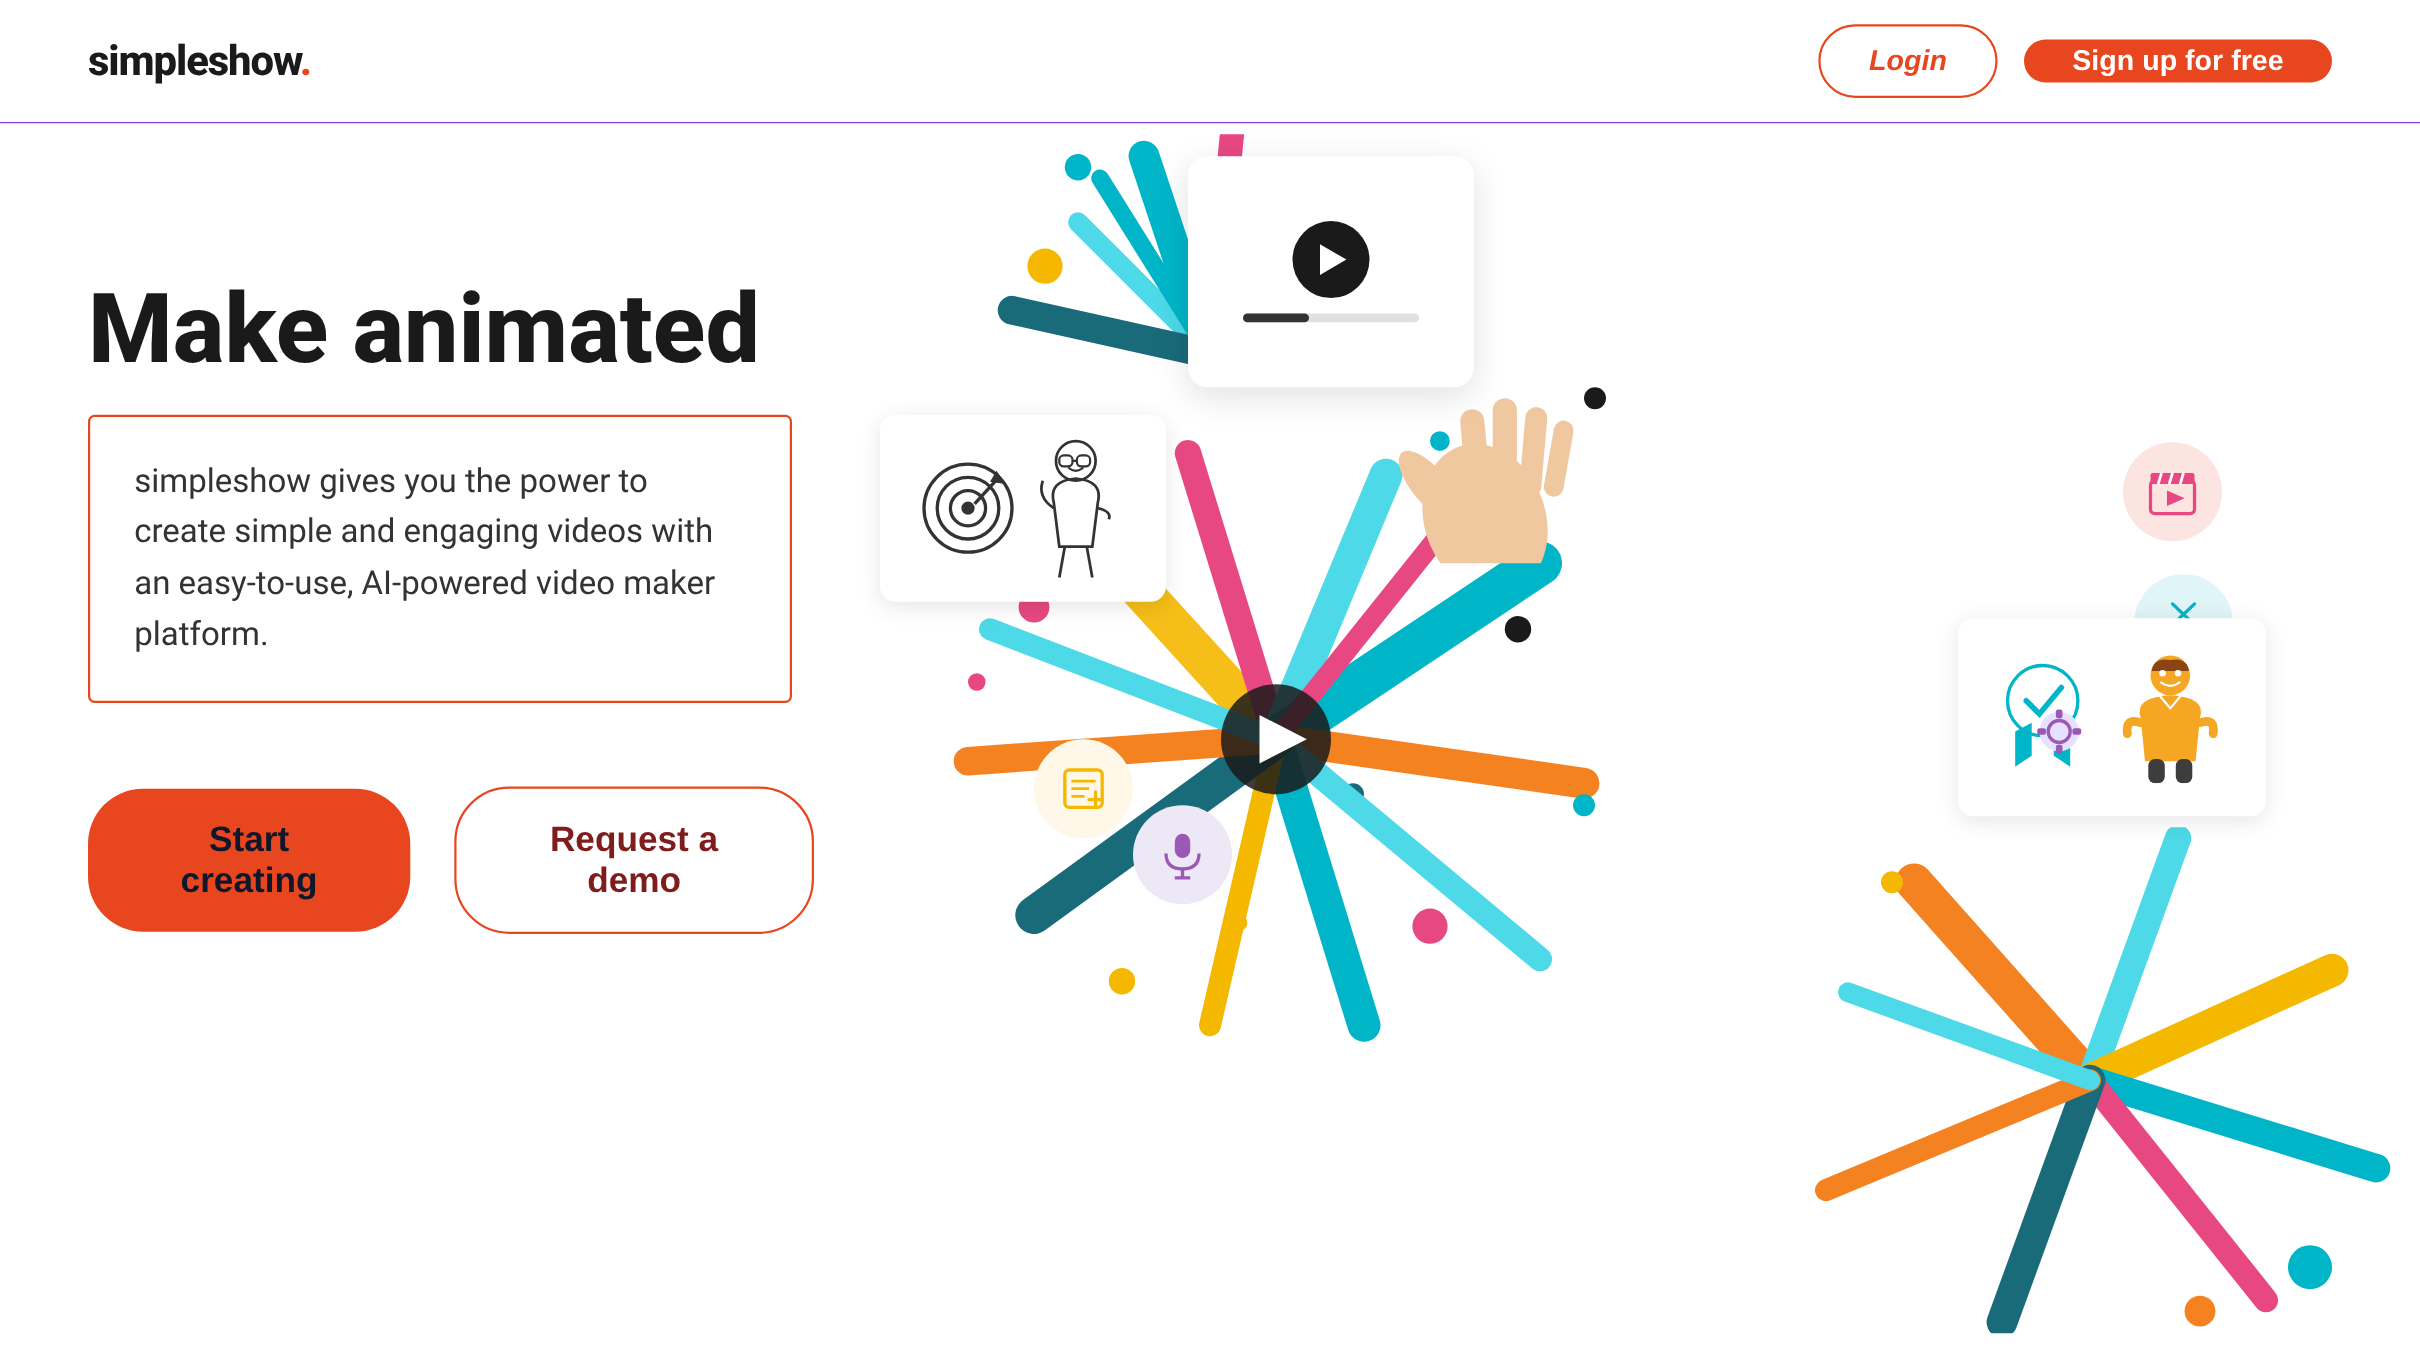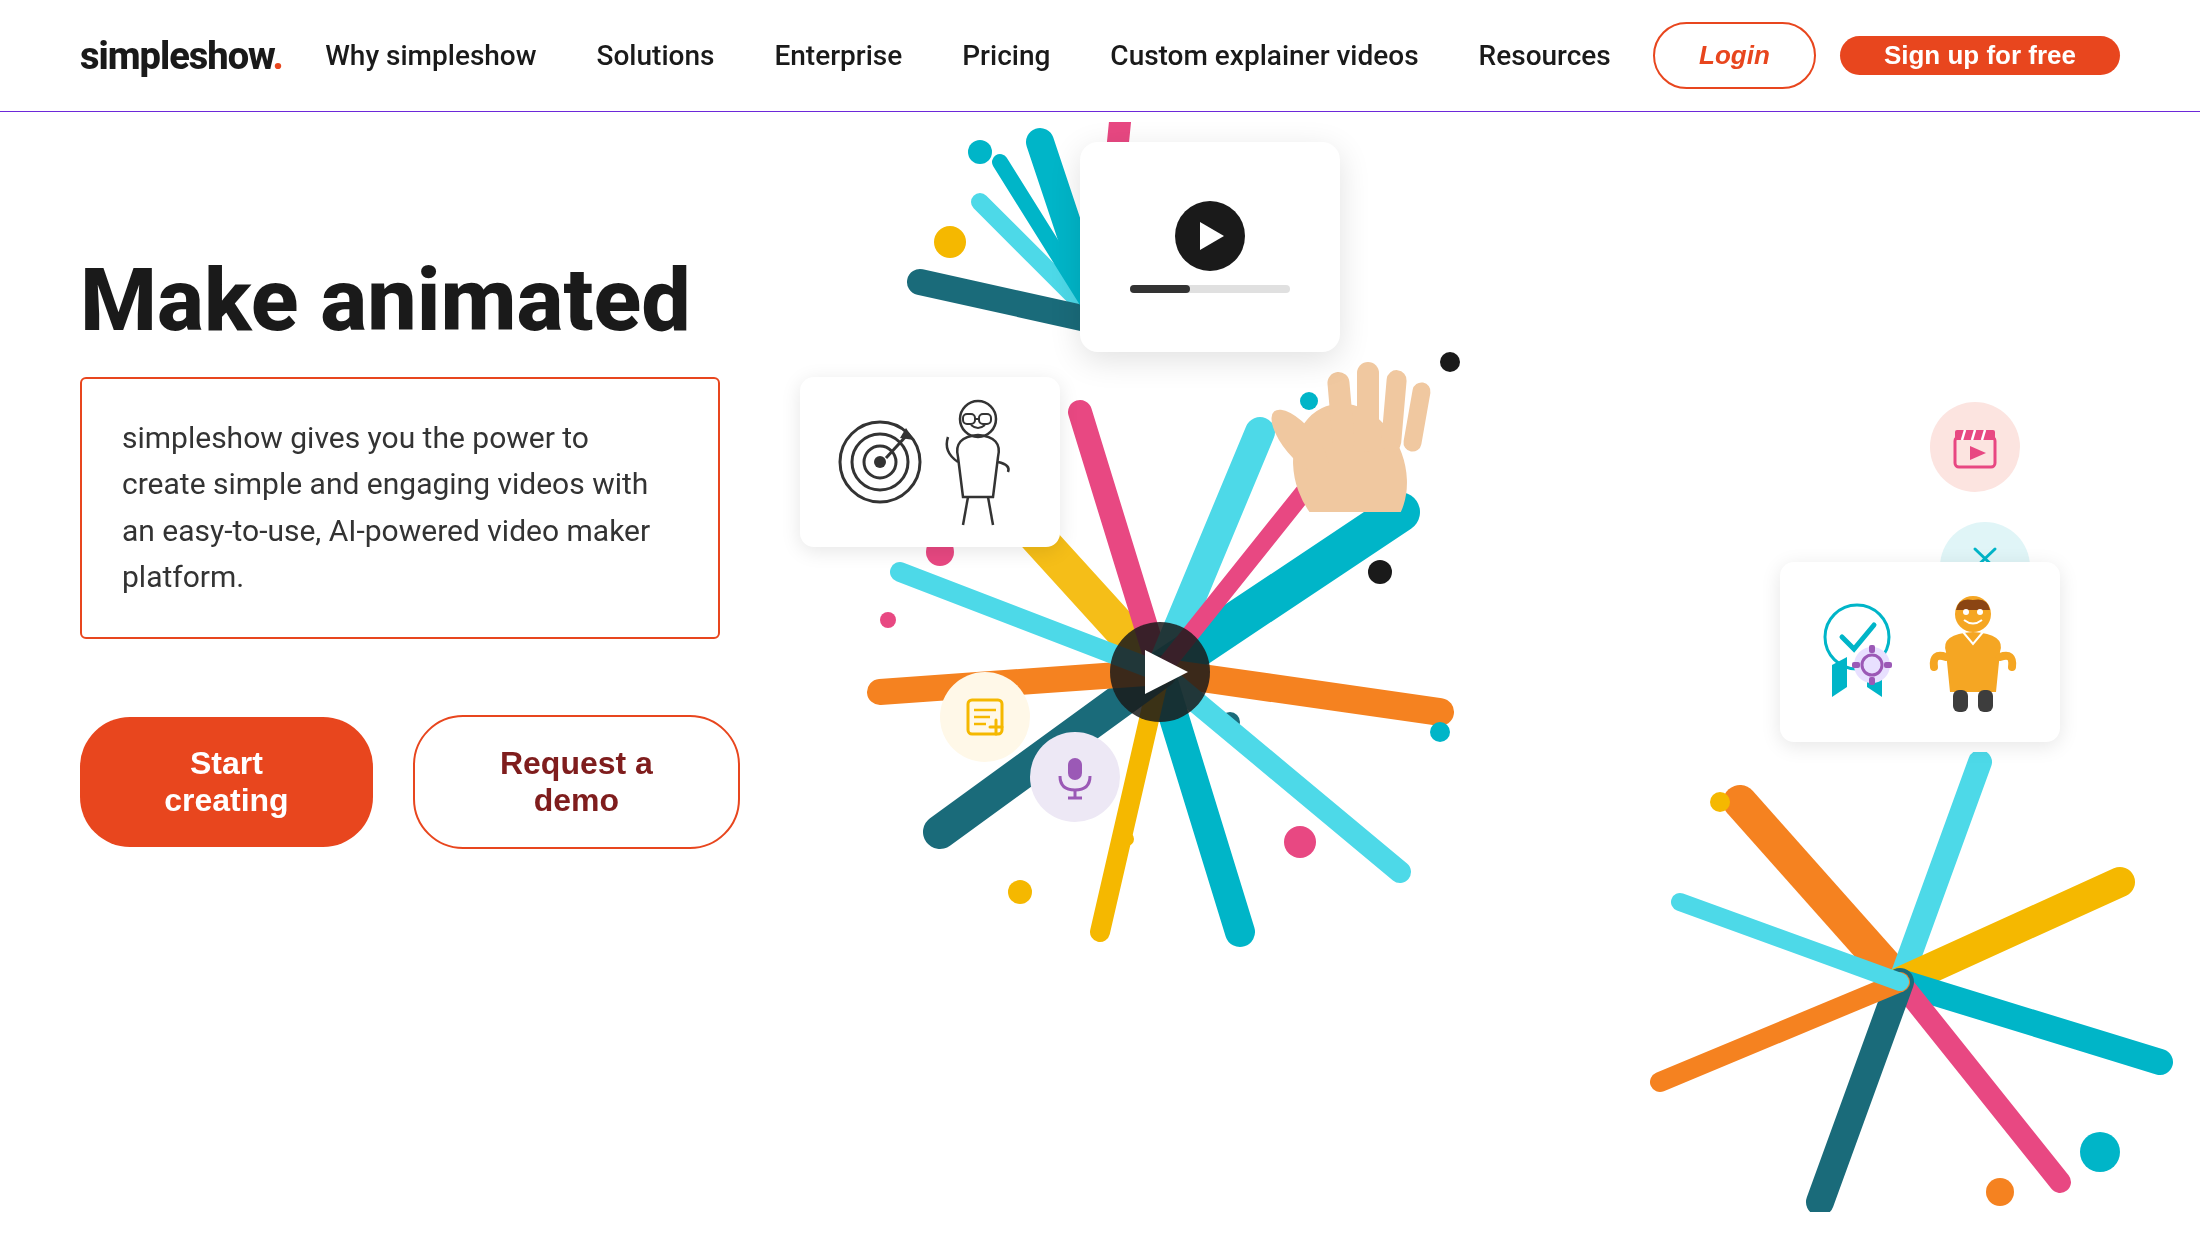--- a/index.html
+++ b/index.html
@@ -101,21 +101,21 @@
       color: #333333;
     }
     .hero-buttons {
       display: flex;
       gap: 40px;
       align-items: center;
     }
     .btn-start {
       font-size: 32px;
       font-weight: 700;
-      color: #ffffff;
+      color: #0f172a;
       background: #e8461e;
       border: none;
       border-radius: 50px;
       padding: 28px 70px;
       cursor: pointer;
     }
     .btn-demo {
       font-size: 32px;
       font-weight: 700;
       color: #7f1d1d;
@@ -285,28 +285,20 @@
       gap: 16px;
     }
   </style>
 </head>
 <body>
 
 <header>
   <div class="logo">
     simpleshow<span class="dot" style="position:static;border-radius:0;width:auto;height:auto;background:none;color:#e8461e;font-size:38px;">.</span>
   </div>
-  <nav>
-    <a>Why simpleshow</a>
-    <a>Solutions</a>
-    <a>Enterprise</a>
-    <a>Pricing</a>
-    <a>Custom explainer videos</a>
-    <a>Resources</a>
-  </nav>
   <div class="header-actions">
     <button class="btn-login">Login</button>
     <button class="btn-signup">Sign up for free</button>
   </div>
 </header>
 
 <main>
 
   <div class="hero-left">
     <h1 class="hero-title">

